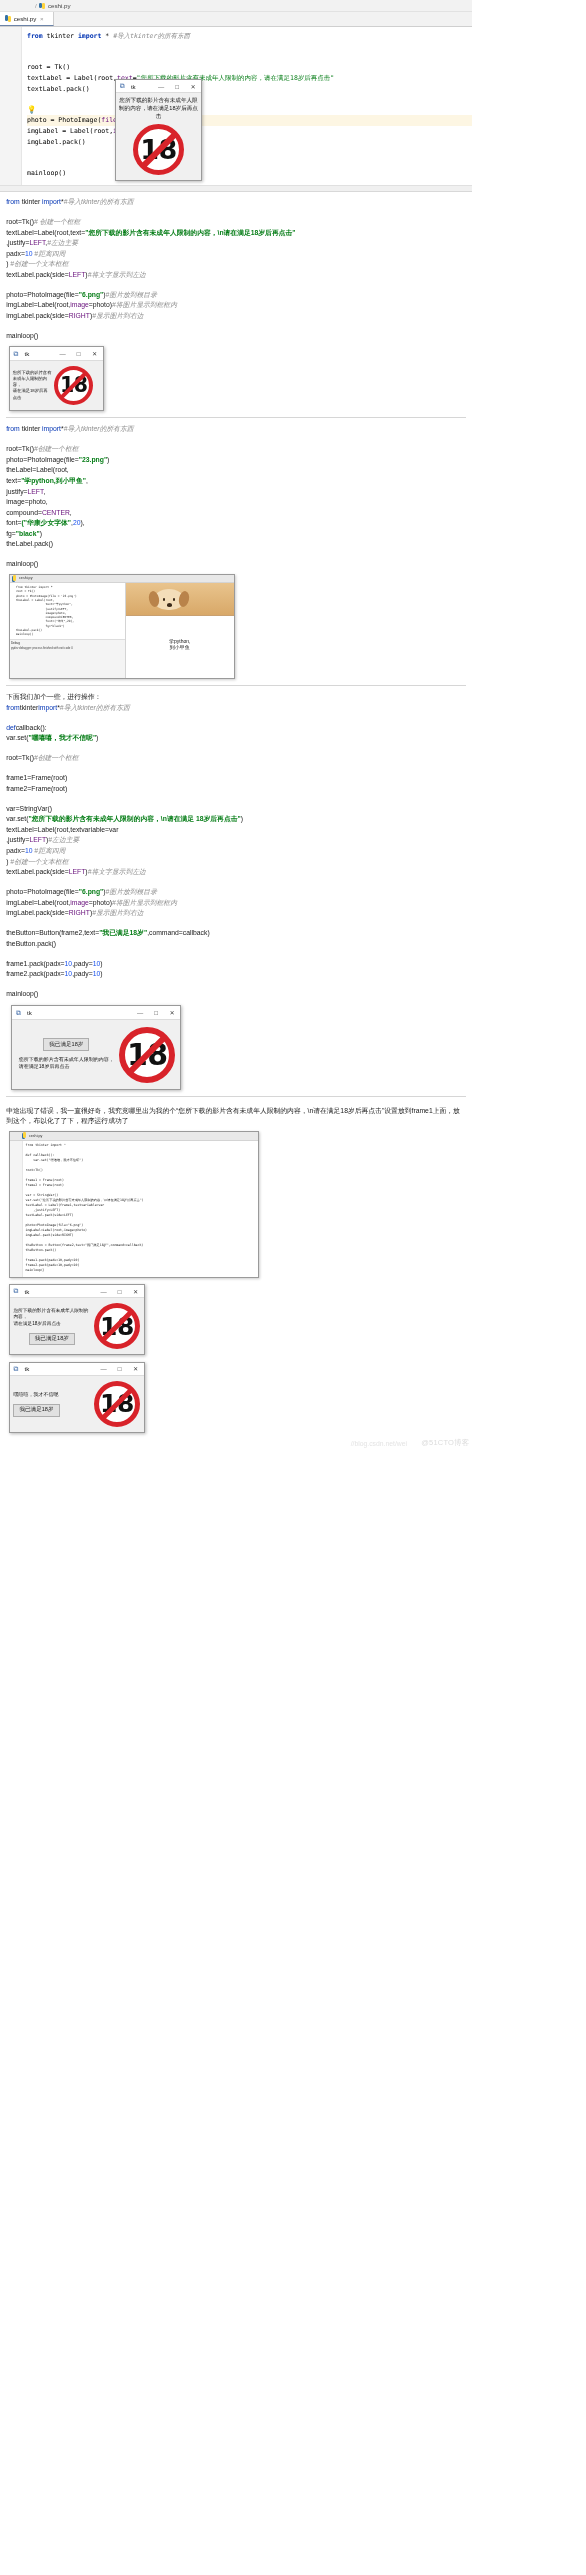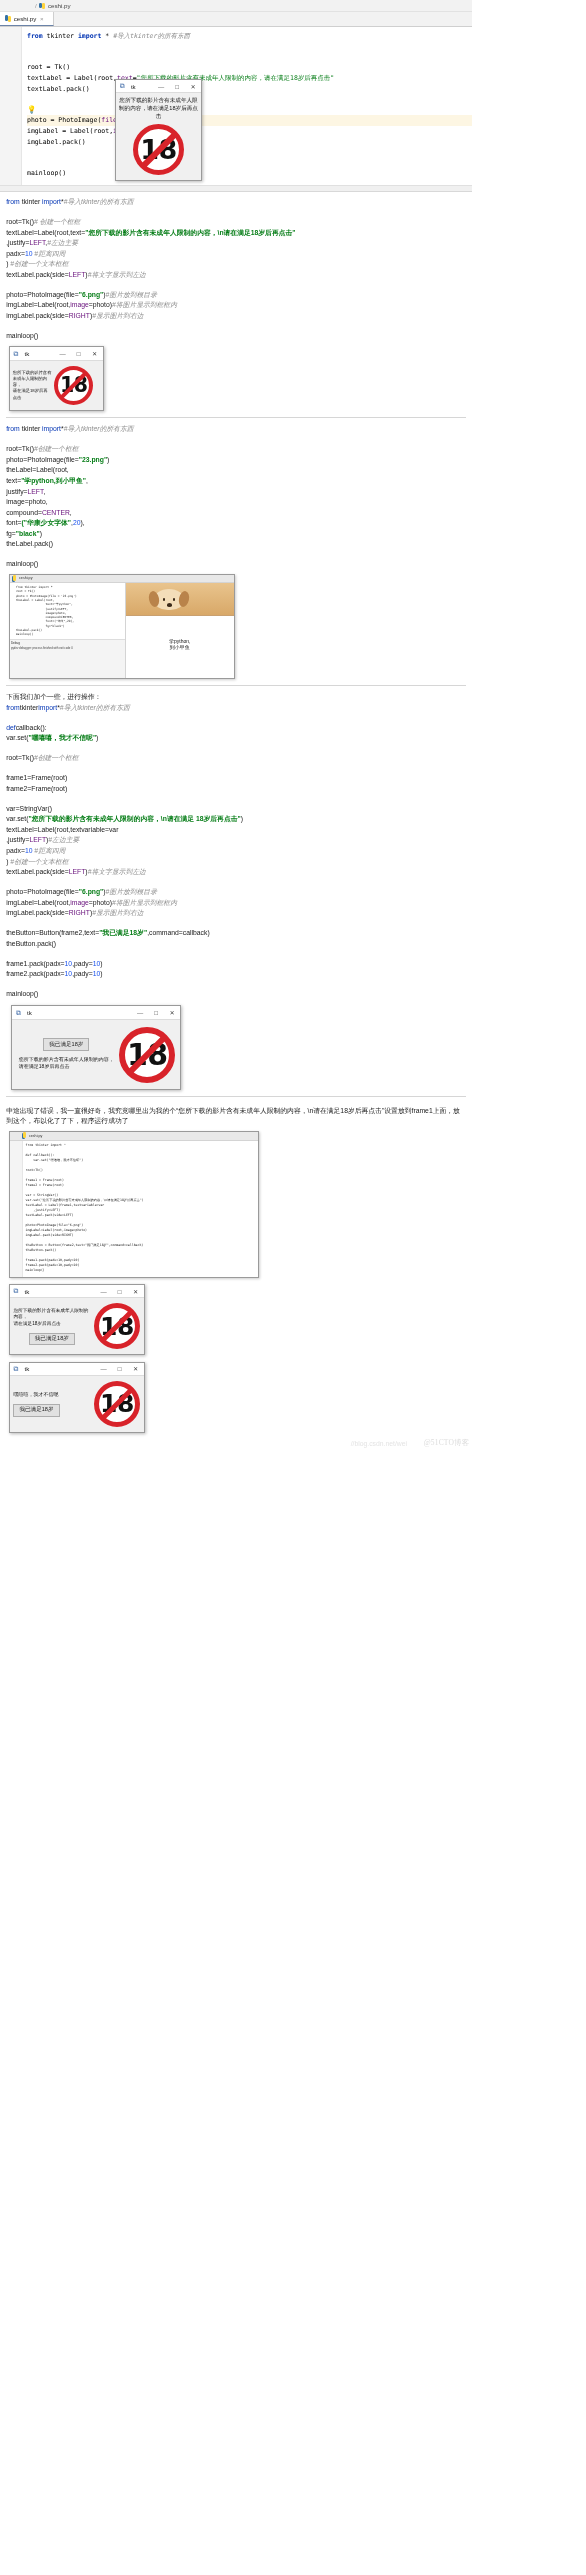--- a/index.html
+++ b/index.html
@@ -56,21 +56,21 @@
   .txt .cm{color:#8f8f8f;font-style:italic;}
   .txt .kwb{color:#0033b3;}
   .txt .stb{color:#067d17;font-weight:bold;}
   .txt .pb{color:#660e7a;}
   .txt .nb{color:#1750eb;}
   .txt p{margin:0;}
   .txt .blank{height:9.3px;}
   .hr{border:0;border-top:0.6px solid #d6d6d6;margin:6.2px 6.2px;}
 
   .bulb{font-size:7.5px;}
-  .wm{position:absolute;right:2.5px;bottom:3.7px;font-size:7.5px;color:#dcdcdc;letter-spacing:0.2px;font-family:Liberation Serif, serif;}
+  .wm{position:absolute;right:2.5px;bottom:3.7px;font-size:7.5px;color:#dcdcdc;letter-spacing:0.2px;}
   .wm2{position:absolute;right:65px;bottom:5px;font-size:6.8px;color:#e4e4e4;}
 </style>
 </head>
 <body>
 
 <div class="page">
 
   <div class="ide">
     <div class="ide-crumb">
       <span style="color:#999;">/</span>

